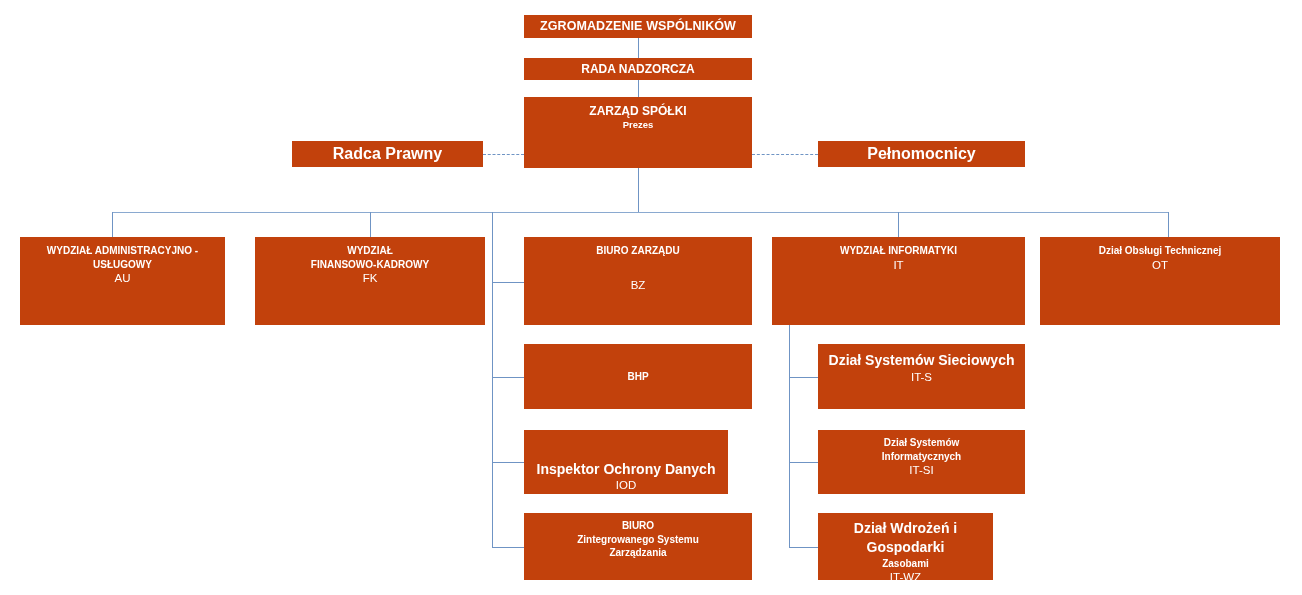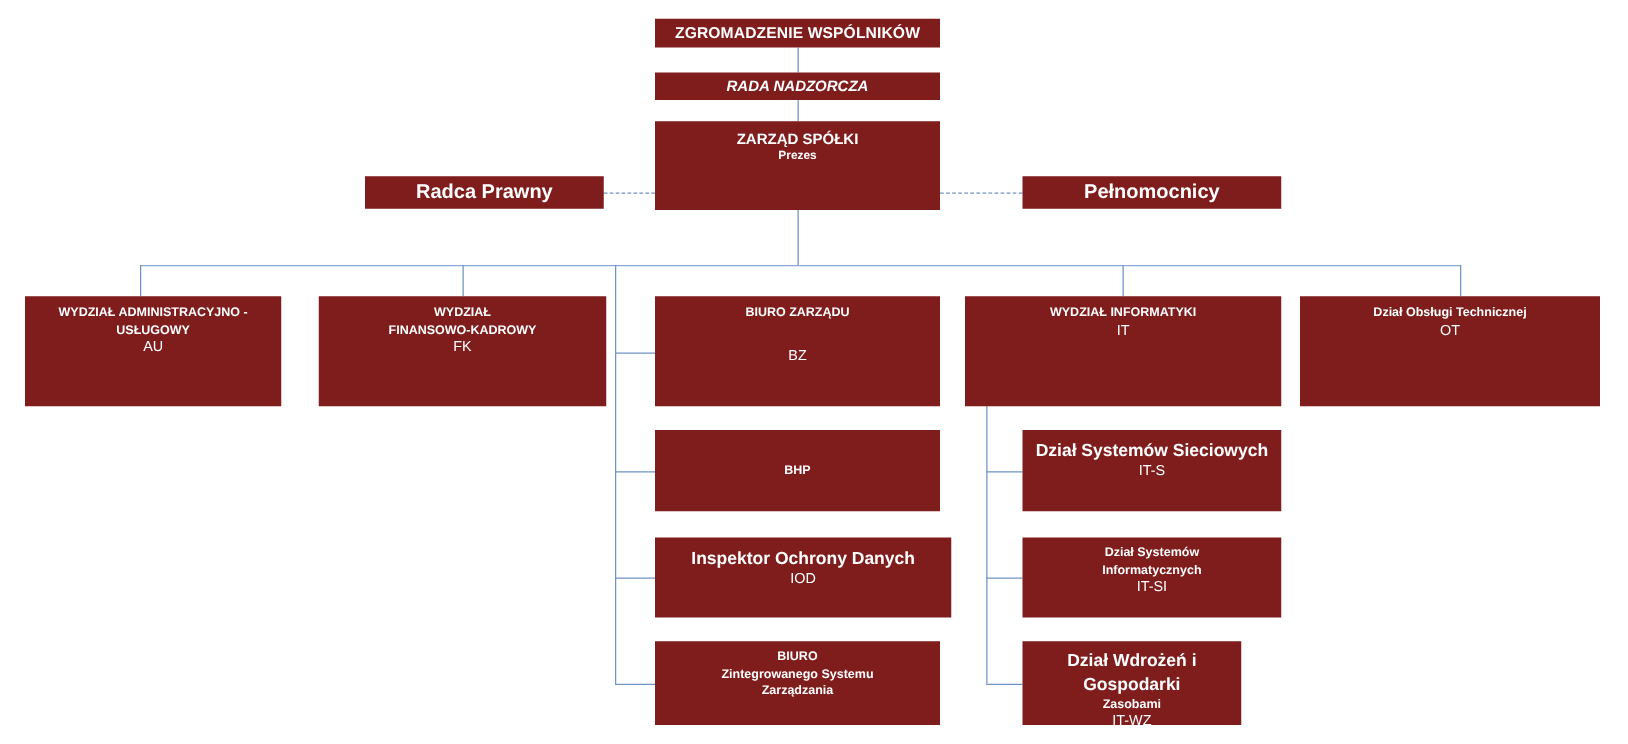--- a/index.html
+++ b/index.html
@@ -13,21 +13,21 @@
   }
   #org-chart {
     position: relative;
     width: 1302px;
     height: 595px;
     background: #ffffff;
     overflow: hidden;
   }
   .node {
     position: absolute;
-    background: #7f1d1d;
+    background: #c2410c;
     color: #ffffff;
     display: flex;
     flex-direction: column;
     align-items: center;
     justify-content: flex-start;
     text-align: center;
     box-sizing: border-box;
     z-index: 3;
     line-height: 1.35;
   }
@@ -95,21 +95,21 @@
 
   <div class="conn v" style="left:789px; top:325px; height:222px;"></div>
   <div class="conn h" style="left:789px; top:377px; width:29px;"></div>
   <div class="conn h" style="left:789px; top:462px; width:29px;"></div>
   <div class="conn h" style="left:789px; top:547px; width:29px;"></div>
 
   <div class="node" style="left:524px; top:15px; width:228px; height:23px; justify-content:center;">
     <span class="line1 t-top">ZGROMADZENIE WSPÓLNIKÓW</span>
   </div>
 
-  <div class="node" style="left:524px; top:58px; width:228px; height:22px; justify-content:center;font-style:italic;">
+  <div class="node" style="left:524px; top:58px; width:228px; height:22px; justify-content:center;">
     <span class="line1 t-head">RADA NADZORCZA</span>
   </div>
 
   <div class="node" style="left:524px; top:97px; width:228px; height:71px; padding-top:6px;">
     <span class="line1 t-head">ZARZĄD SPÓŁKI</span>
     <span class="line2 t-sub">Prezes</span>
   </div>
 
   <div class="node" style="left:292px; top:141px; width:191px; height:26px; justify-content:center;">
     <span class="line1 t-side">Radca Prawny</span>
@@ -143,21 +143,21 @@
 
   <div class="node" style="left:1040px; top:237px; width:240px; height:88px; padding-top:7px;">
     <span class="line1 t-dept">Dział Obsługi Technicznej</span>
     <span class="code t-code">OT</span>
   </div>
 
   <div class="node" style="left:524px; top:344px; width:228px; height:65px; justify-content:center;">
     <span class="line1 t-dept">BHP</span>
   </div>
 
-  <div class="node" style="left:524px; top:430px; width:237px; height:64px; padding-top:7px;">
+  <div class="node" style="left:524px; top:430px; width:204px; height:64px; padding-top:7px;justify-content:flex-end;">
     <span class="line1 t-small">Inspektor Ochrony Danych</span>
     <span class="code t-code">IOD</span>
   </div>
 
   <div class="node" style="left:524px; top:513px; width:228px; height:67px; padding-top:6px;">
     <span class="line1 t-dept">BIURO</span>
     <span class="line2 t-dept">Zintegrowanego Systemu</span>
     <span class="line3 t-dept">Zarządzania</span>
   </div>
 

